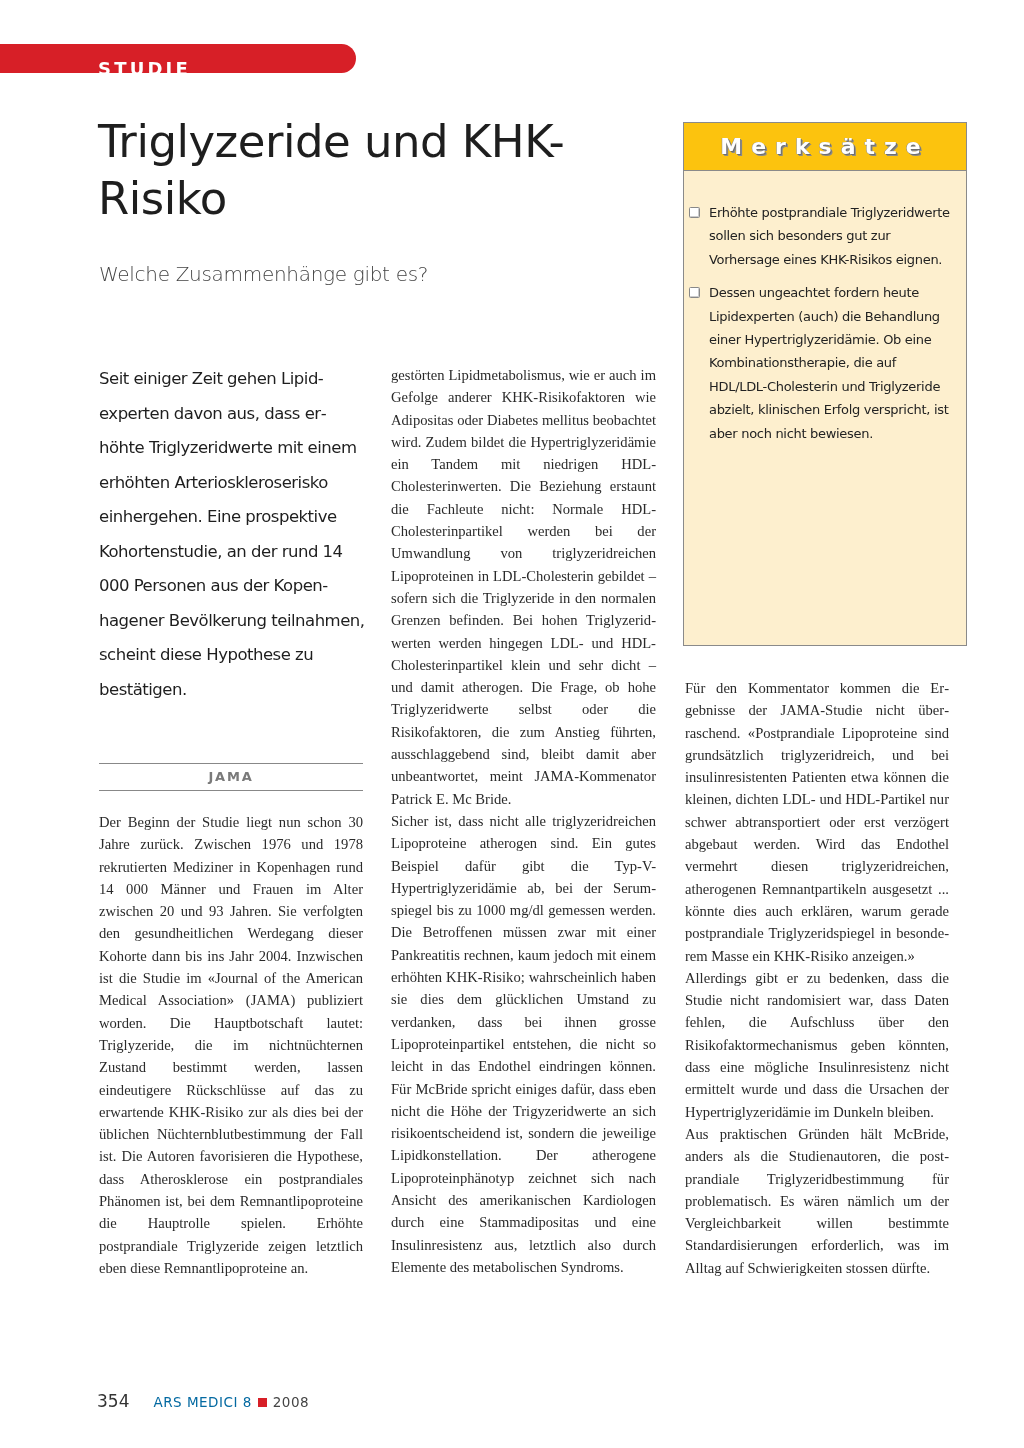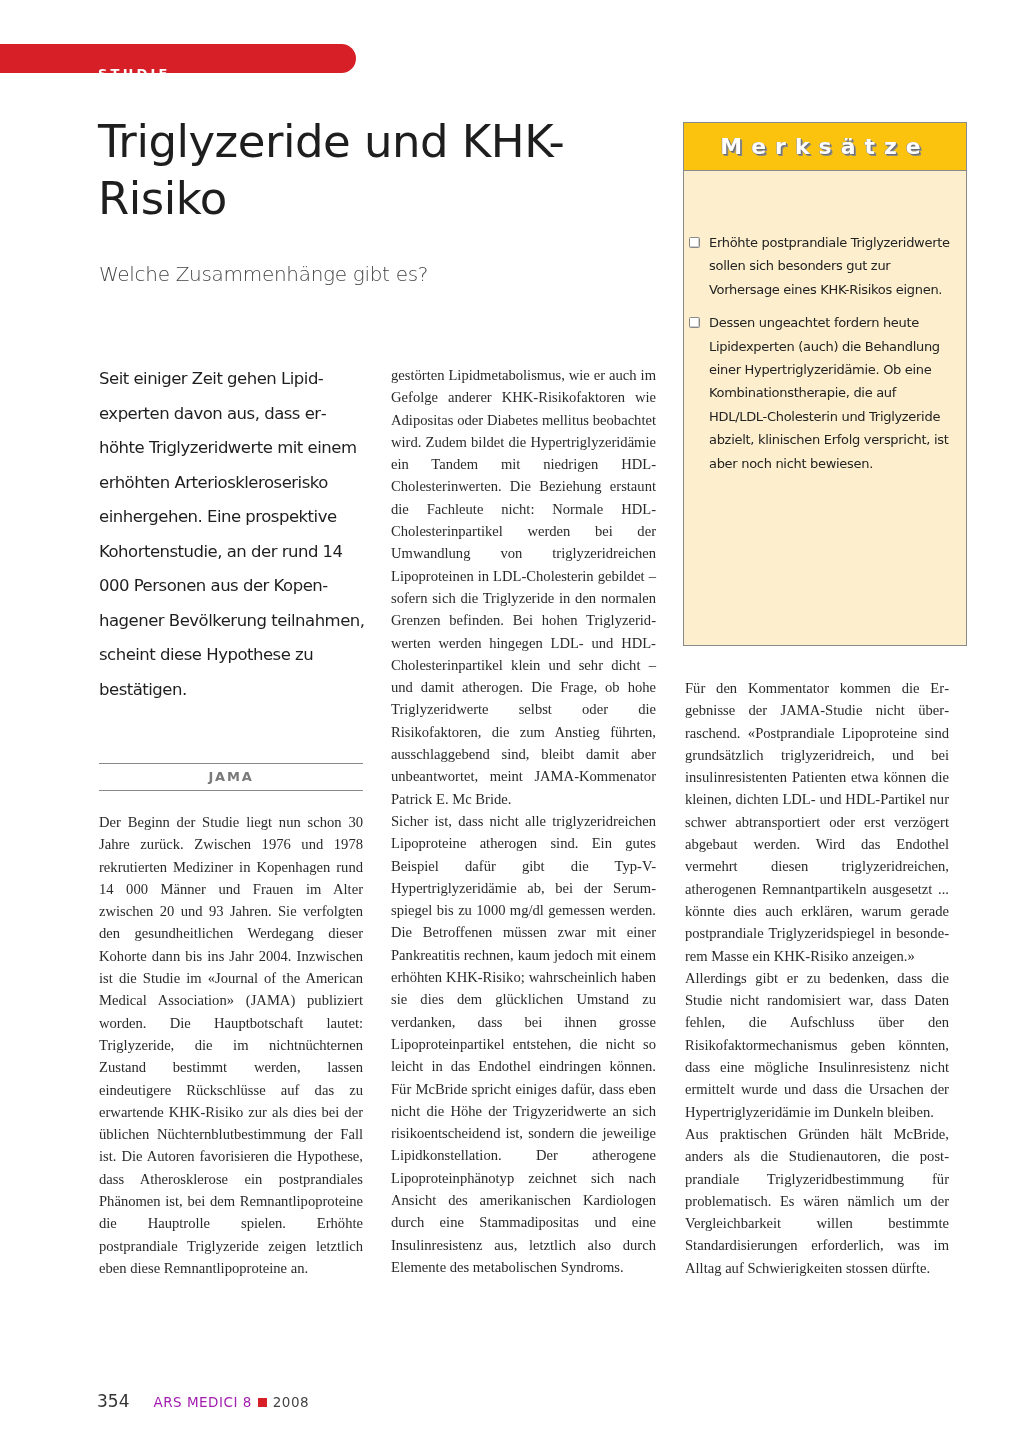--- a/index.html
+++ b/index.html
@@ -4,23 +4,23 @@
   <style>
     * { margin: 0; padding: 0; box-sizing: border-box; }
     html, body { width: 1024px; height: 1448px; background: #ffffff; }
     body { position: relative; font-family: "Liberation Serif", serif; color: #2a2a2a; overflow: hidden; }
 
     .section-bar {
       position: absolute; left: 0; top: 44px; width: 356px; height: 29px;
       background: #d71f27; border-radius: 0 15px 15px 0;
     }
     .section-bar .label {
-      position: absolute; left: 98px; top: 22px;
+      position: absolute; left: 98px; top: 14px;
       font-family: "DejaVu Sans", sans-serif; font-weight: bold;
-      font-size: 13px; letter-spacing: 3.2px; color: #ffffff;
+      font-size: 18px; letter-spacing: 3.2px; color: #ffffff;
     }
 
     .title {
       position: absolute; left: 98px; top: 113px; width: 560px;
       font-family: "DejaVu Sans", sans-serif; font-size: 45px; line-height: 57px;
       color: #1e1e1e; letter-spacing: -0.5px; font-weight: normal;
     }
     .subtitle {
       position: absolute; left: 99px; top: 262px;
       font-family: "DejaVu Sans", sans-serif; font-weight: 200;
@@ -34,21 +34,21 @@
     }
     .box-header {
       height: 48px; background: #fcc30e; border-bottom: 1.5px solid #8a8a8a;
       display: flex; align-items: center; justify-content: center;
     }
     .box-header span {
       font-family: "DejaVu Sans", sans-serif; font-weight: bold; font-size: 22px;
       letter-spacing: 9px; color: #ffffff;
       text-shadow: 1px 1px 0 #6e6e6e, 2px 2px 0 #8a8a8a, -0.5px -0.5px 0 #8a8a8a;
     }
-    .box-list { list-style: none; padding: 30px 12px 0 5px; margin-top: 30px; }
+    .box-list { list-style: none; padding: 30px 12px 0 5px; }
     .box-item { display: flex; align-items: flex-start; margin-bottom: 10px; }
     .box-item .check {
       flex: 0 0 11px; width: 11px; height: 11px; margin-top: 6px; margin-right: 9px;
       border: 1px solid #888; background: #fff; border-radius: 1.5px;
       box-shadow: inset -1px -1px 0 #ccc;
     }
     .box-item .text {
       font-family: "DejaVu Sans", sans-serif; font-size: 13px; line-height: 23.4px;
       color: #222; letter-spacing: -0.3px;
     }
@@ -78,21 +78,21 @@
     .col p { margin: 0; }
     .col1 { left: 99px; top: 811px; width: 264px; }
     .col2 { left: 391px; top: 364px; width: 265px; }
     .col3 { left: 685px; top: 677px; width: 264px; }
 
     .footer {
       position: absolute; left: 97px; top: 1391px; display: flex; align-items: baseline;
       font-family: "DejaVu Sans", sans-serif;
     }
     .footer .page { font-size: 17px; color: #333; margin-right: 24px; }
-    .footer .journal { font-size: 13.5px; color: #a21caf; letter-spacing: 0.5px; }
+    .footer .journal { font-size: 13.5px; color: #0369a1; letter-spacing: 0.5px; }
     .footer .square { display: inline-block; width: 9px; height: 9px; background: #d71f27; margin: 0 6px; }
     .footer .year { font-size: 13.5px; color: #444; letter-spacing: 0.5px; }
   </style>
 </head>
 <body>
 
 <div class="section-bar">
   <span class="label">STUDIE</span>
 </div>
 

